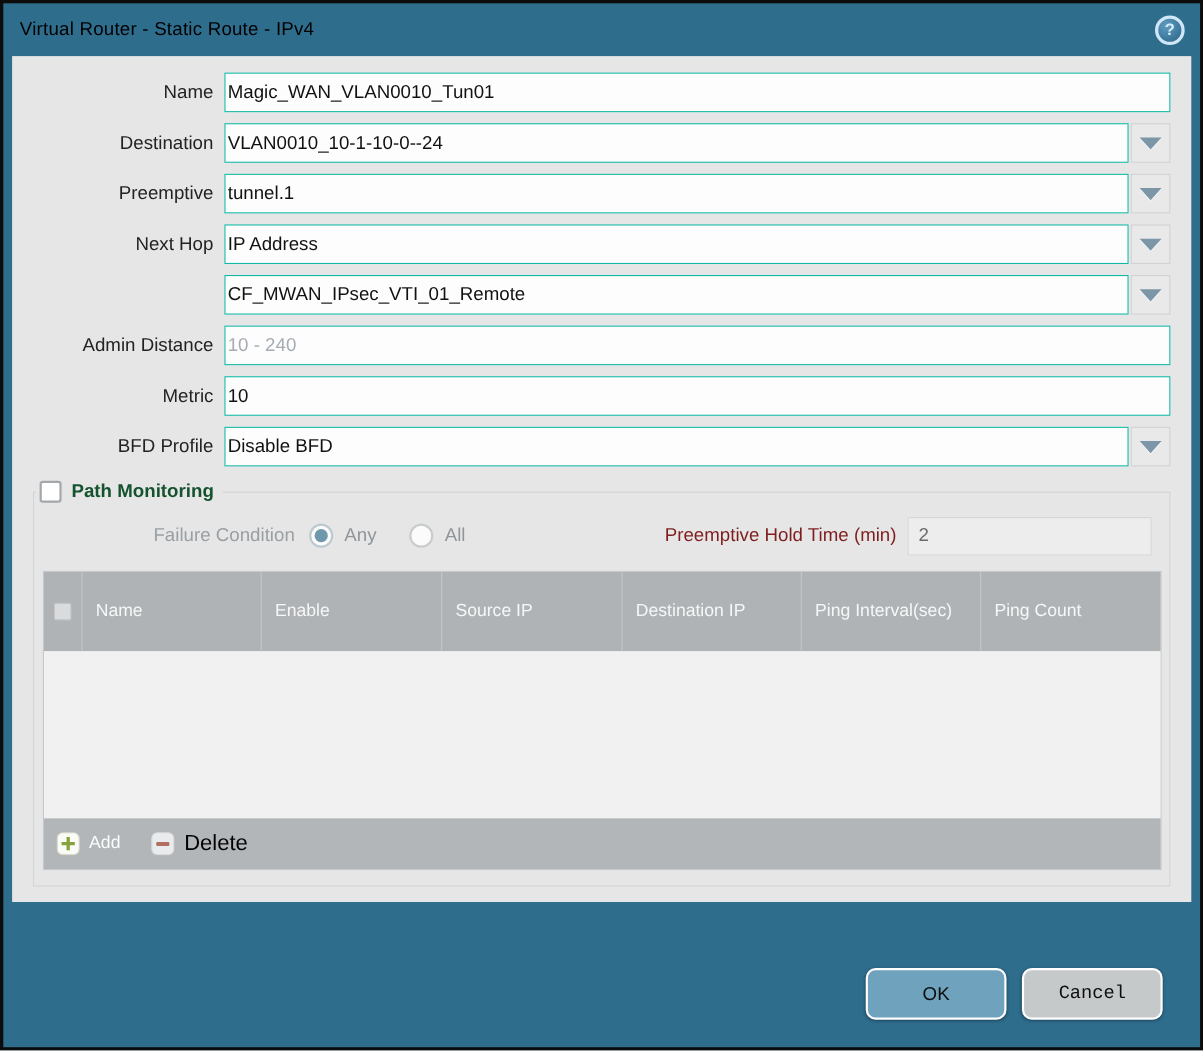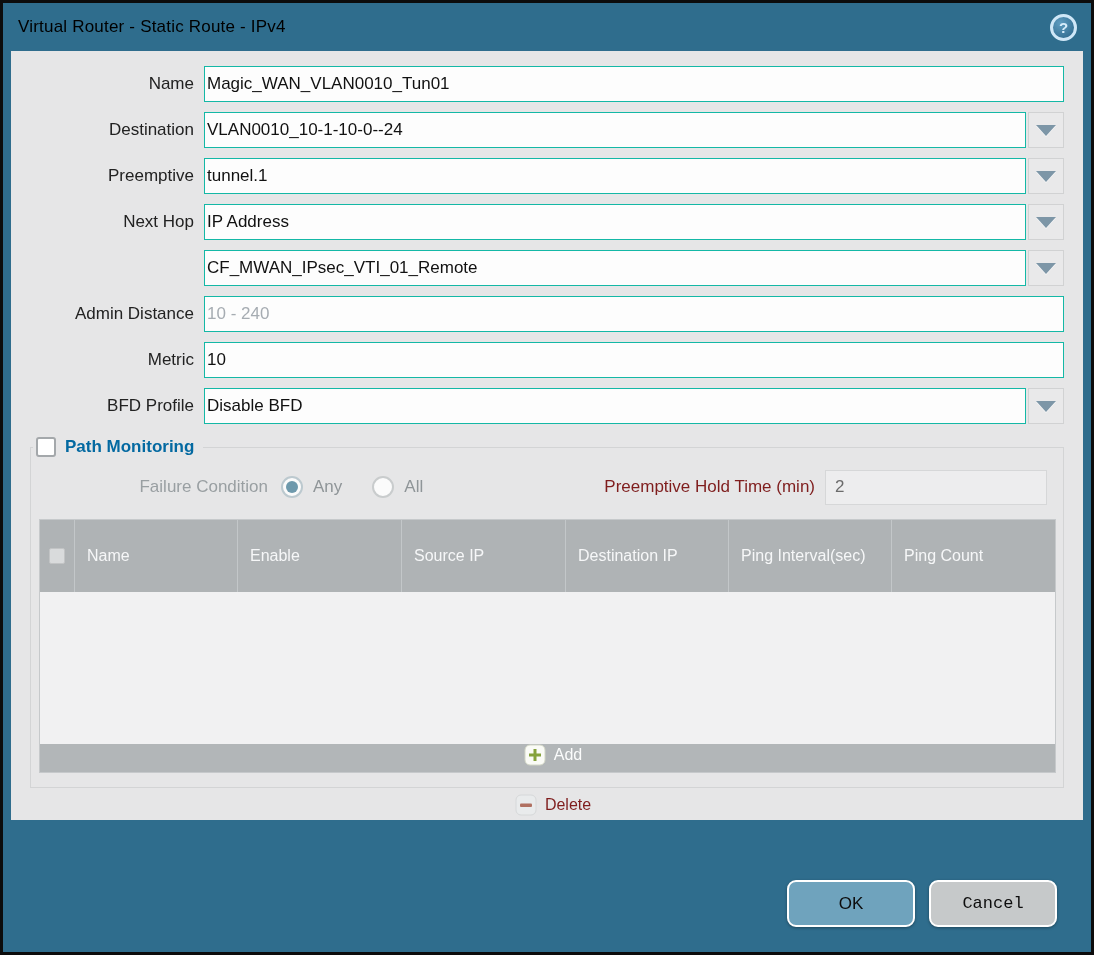--- a/index.html
+++ b/index.html
@@ -66,21 +66,21 @@
     padding:0 0 14px 0;
   }
   legend.pm-legend{
     margin-left:2px;padding:0 9px 0 3px;
     display:flex;align-items:center;gap:9px;
   }
   .pm-checkbox{
     width:20px;height:20px;flex:none;
     background:#ffffff;border:2px solid #a4a8ab;border-radius:3px;cursor:pointer;
   }
-  .pm-title{font-size:17px;font-weight:bold;color:#0369a1;}
+  .pm-title{font-size:17px;font-weight:bold;color:#14532d;}
 
   .fc-row{display:flex;align-items:center;margin:12px 16px 14px 0;height:36px;}
   .fc-label{flex:none;width:250px;text-align:right;font-size:17px;color:#999fa2;padding-right:13px;}
   .radio{
     flex:none;width:22px;height:22px;border-radius:50%;
     border:2px solid #c9cccd;background:#fbfbfb;
     display:flex;align-items:center;justify-content:center;cursor:pointer;
   }
   .radio.sel{border-color:#bcc9cf;}
   .radio.sel .radio-dot{width:12px;height:12px;border-radius:50%;background:#6e99ac;}
@@ -107,26 +107,26 @@
   .th-check{width:16px;height:16px;background:#d9dbdc;border:1px solid #c2c4c5;border-radius:2px;cursor:pointer;}
   .w-check{flex:none;width:34px;}
   .w-name{flex:none;width:163px;}
   .w-enable{flex:none;width:164px;}
   .w-srcip{flex:none;width:164px;}
   .w-dstip{flex:none;width:163px;}
   .w-ping{flex:none;width:163px;}
   .w-count{flex:1;}
   .tbl-body{height:152px;background:#f1f1f2;}
   .tbl-footer{
-    height:28px;background:#b2b6b8;
-    display:flex;align-items:center;gap:28px;padding-left:11px;flex-direction:column;
+    height:46px;background:#b2b6b8;
+    display:flex;align-items:center;gap:28px;padding-left:11px;
   }
   .tool-btn{display:flex;align-items:center;gap:8px;cursor:pointer;}
   .add-label{color:#fbfcfc;font-size:16px;}
-  .del-label{color:#7f1d1d;font-size:16px;}
+  .del-label{color:#000000;font-size:20px;}
 
   
   .bottombar{
     flex:0 0 84px;
     display:flex;justify-content:flex-end;align-items:flex-start;
     padding:12px 34px 0 0;gap:14px;margin-top:48px;
   }
   .btn{
     width:128px;height:47px;border-radius:9px;
     border:2px solid #ffffff;

